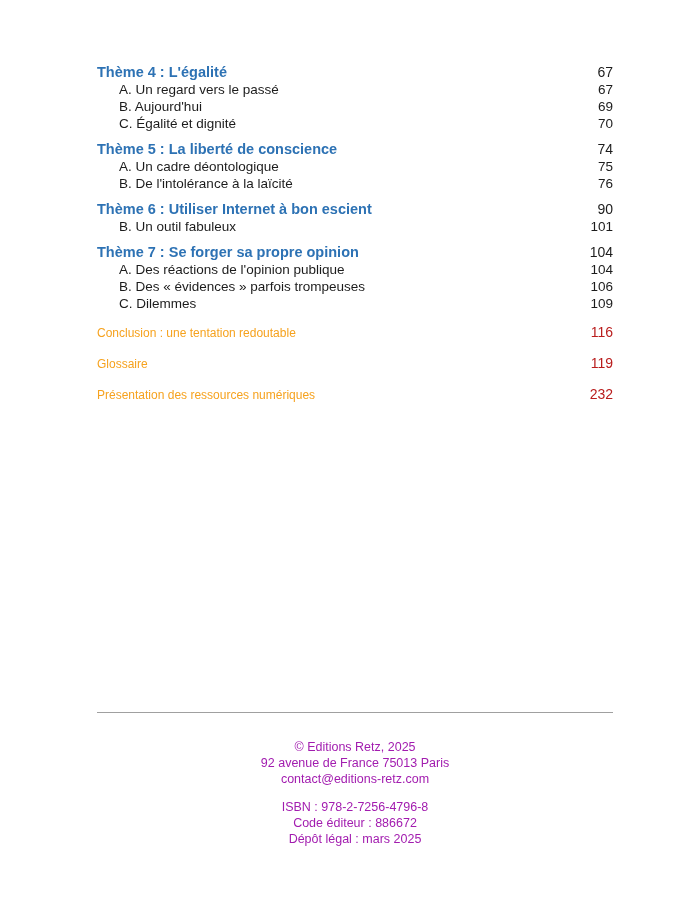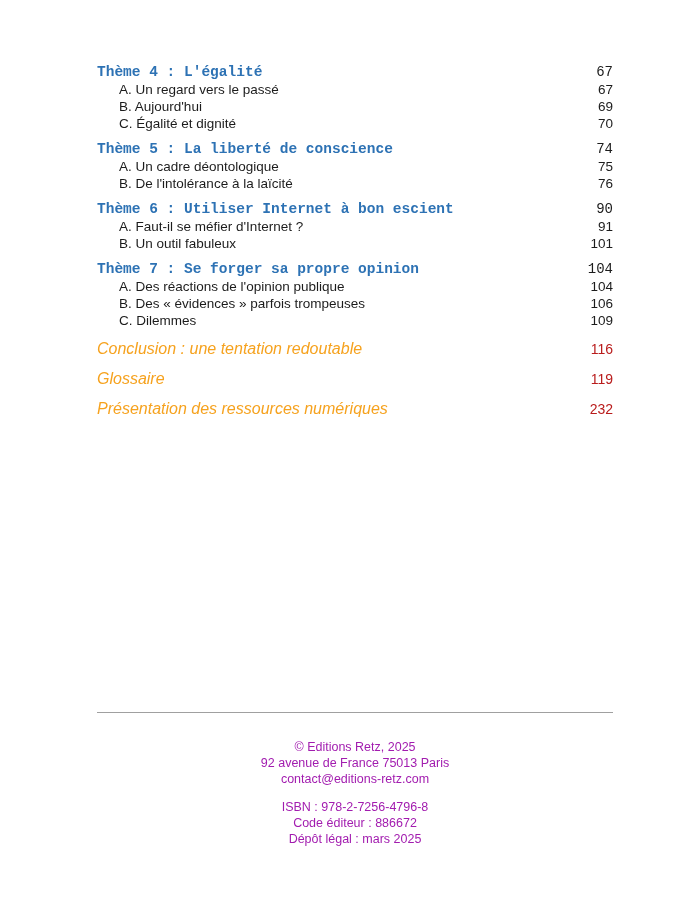--- a/index.html
+++ b/index.html
@@ -19,33 +19,33 @@
     position: absolute;
     left: 97px; top: 63px;
     width: 516px;
   }
   .row {
     display: flex;
     justify-content: space-between;
     align-items: baseline;
   }
   .toc-section { margin-bottom: 8px; }
-  .theme-row { line-height: 18px; font-family: Liberation Mono, monospace; }
+  .theme-row { line-height: 18px; }
   .theme-title {
     color: #2d72b4;
     font-weight: bold;
     font-size: 14.5px;
   }
   .theme-num { font-size: 14px; color: #1c1c1c; }
   .sub-row { line-height: 17px; padding-left: 22px; }
   .sub-label { font-size: 13.5px; color: #1c1c1c; }
   .sub-row .page-num { font-size: 13.5px; color: #1c1c1c; }
   .extra-row { line-height: 20px; margin-bottom: 10px; }
   .extras { margin-top: 10px; }
-  .extra-label { color: #f6a21e; font-size: 16px; font-style: italic; }
+  .extra-label { color: #f6a21e; font-size: 12px; }
   .extra-num { font-size: 14px; color: #b91c1c; }
   .footer {
     position: absolute;
     left: 97px; top: 712px;
     width: 516px;
     text-align: center;
   }
   .divider {
     border-top: 1px solid #a0a0a0;
     height: 0;
@@ -98,24 +98,20 @@
         <span class="page-num">76</span>
       </div>
     </section>
 
     <section class="toc-section">
       <div class="row theme-row">
         <span class="theme-title">Thème 6 : Utiliser Internet à bon escient</span>
         <span class="page-num theme-num">90</span>
       </div>
       <div class="row sub-row">
-        <span class="sub-label">A. Faut-il se méfier d'Internet ?</span>
-        <span class="page-num">91</span>
-      </div>
-      <div class="row sub-row">
         <span class="sub-label">B. Un outil fabuleux</span>
         <span class="page-num">101</span>
       </div>
     </section>
 
     <section class="toc-section">
       <div class="row theme-row">
         <span class="theme-title">Thème 7 : Se forger sa propre opinion</span>
         <span class="page-num theme-num">104</span>
       </div>

